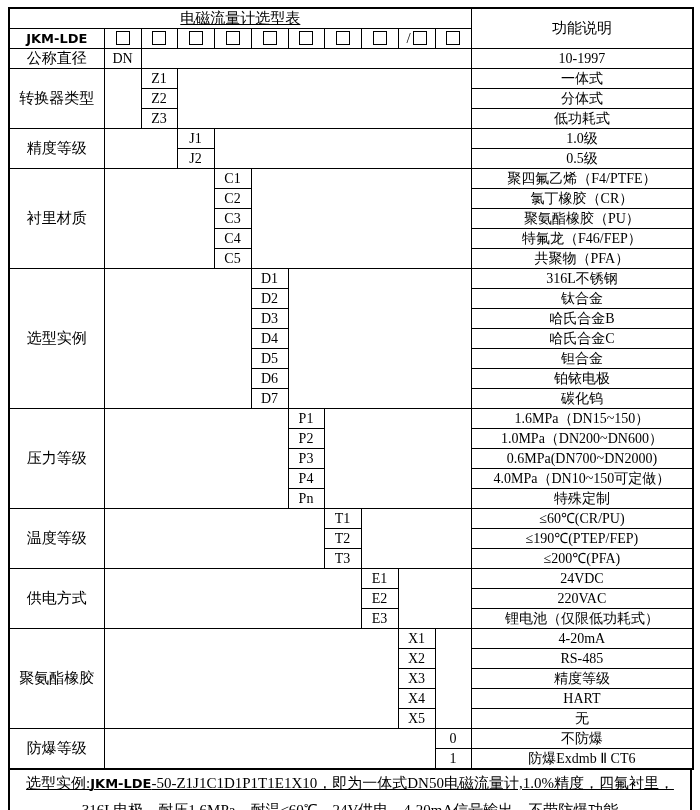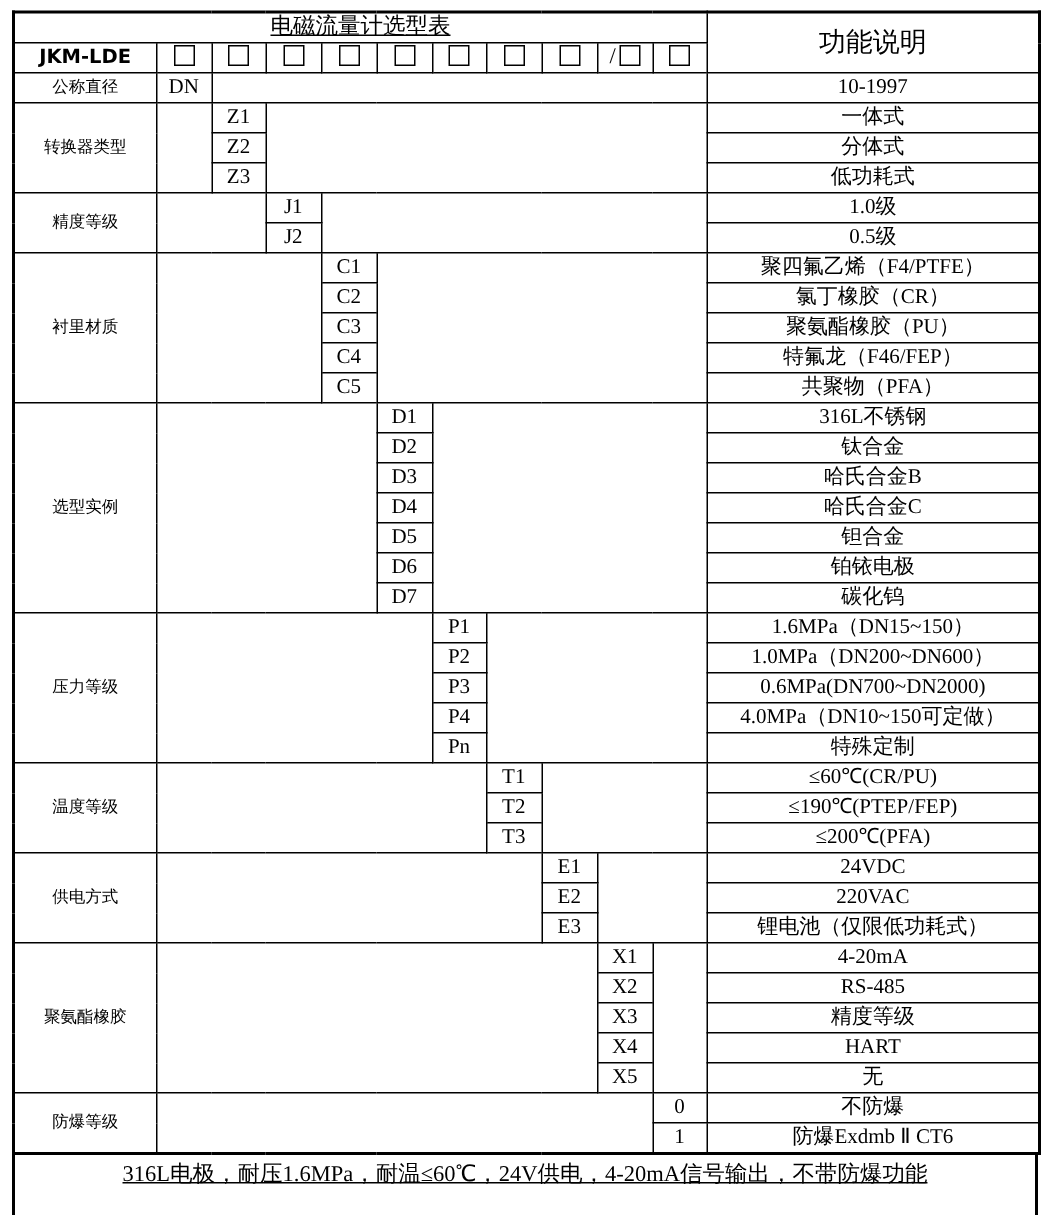--- a/index.html
+++ b/index.html
@@ -3,24 +3,24 @@
 <meta charset="utf-8">
 <style>
   html,body{margin:0;padding:0;background:#ffffff;}
   body{width:700px;height:810px;overflow:hidden;color:#000;
        font-family:"Liberation Serif",serif;}
   .wrap{margin:7px 8px 0 8px;}
   table{border-collapse:collapse;table-layout:fixed;width:684px;border:2px solid #000;}
   td{border:1px solid #000;height:19px;line-height:19px;padding:0;margin:0;
      text-align:center;vertical-align:middle;font-size:14px;
      overflow:hidden;white-space:nowrap;}
-  td.cat{font-size:11px;}
+  td.cat{font-size:15px;}
   td.title-cell{font-size:15px;}
   td.title-cell .u-title{text-decoration:underline;}
-  td.fn-head{font-size:18px;}
+  td.fn-head{font-size:15px;}
   td.model{font-family:"DejaVu Sans",sans-serif;font-weight:bold;font-size:13px;}
   .cb{display:inline-block;width:12px;height:12px;border:1px solid #000;
       vertical-align:-2px;background:#fff;}
   .slash{font-size:15px;margin-right:2px;font-family:"Liberation Serif",serif;}
   .example{width:684px;box-sizing:border-box;border:2px solid #000;border-top:none;
            border-bottom:1px solid #000;height:52px;text-align:center;
            font-size:15px;line-height:26px;overflow:hidden;white-space:nowrap;}
   .u{text-decoration:underline;}
   .exmodel{font-family:"DejaVu Sans",sans-serif;font-weight:bold;font-size:13px;
            text-decoration:underline;}
@@ -243,16 +243,17 @@
     <td>不防爆</td>
   </tr>
   <tr>
           <td>1</td>
           <td>防爆Exdmb Ⅱ CT6</td>
         </tr>
 </tbody>
 </table>
 
 <div class="example">
+  <div><span class="u">选型实例:</span><span class="exmodel">JKM-LDE</span><span class="u">-50-Z1J1C1D1P1T1E1X10，即为一体式DN50电磁流量计,1.0%精度，四氟衬里，</span></div>
   <div><span class="u">316L电极，耐压1.6MPa，耐温≤60℃，24V供电，4-20mA信号输出，不带防爆功能</span></div>
 </div>
 
 </div>
 
 </body></html>

